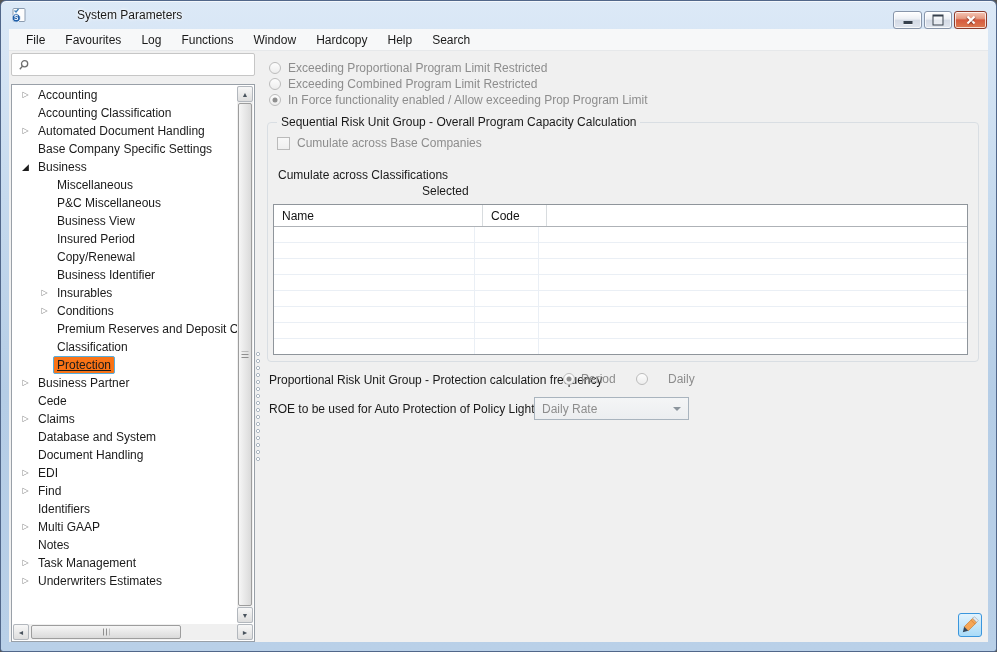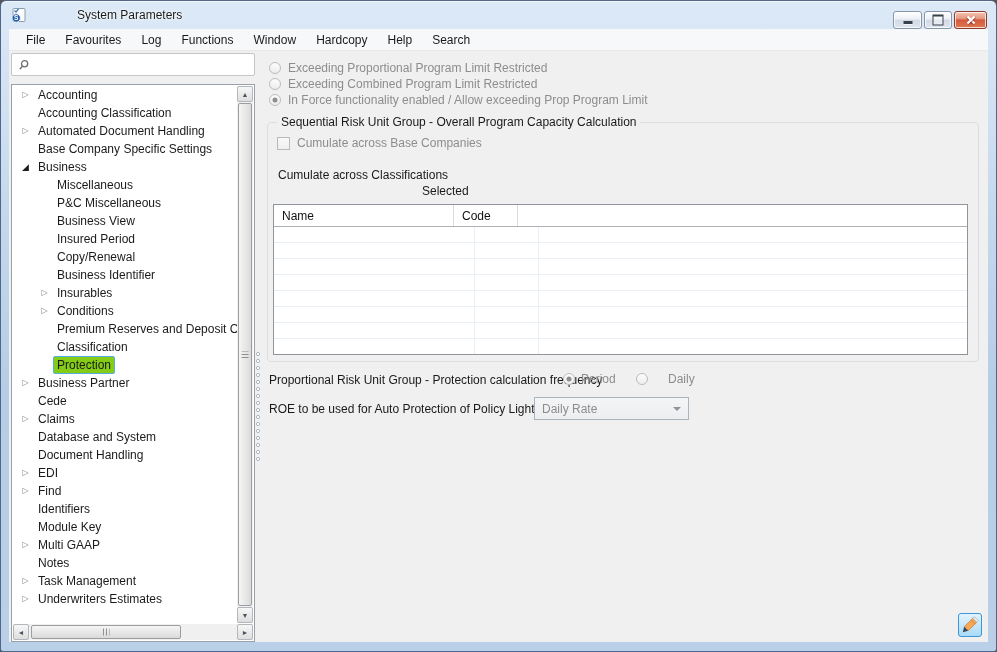--- a/index.html
+++ b/index.html
@@ -28,21 +28,21 @@
   .searchbox{position:absolute;left:2px;top:2px;width:244px;height:23px;background:#fff;border:1px solid #c6c6c6;border-radius:2px;display:flex;align-items:center;padding-left:6px;}
   .searchbox input{border:none;outline:none;flex:1;font-size:12px;background:transparent;height:18px;}
   .search-glyph{width:12px;height:12px;flex:none;margin-right:4px;}
   .tree-panel{position:absolute;left:2px;top:33px;width:244px;height:558px;background:#fff;border:1px solid #99a0a8;overflow:hidden;}
   .tree{position:absolute;left:0;top:0;right:17px;bottom:17px;overflow:hidden;padding-top:1px;}
   .tree-row{height:18px;display:flex;align-items:center;white-space:nowrap;}
   .tree-row .arrow{width:13px;margin-left:7px;flex:none;text-align:center;font-size:8px;line-height:18px;color:#838383;}
   .tree-row .arrow.expanded{color:#1d1d1d;font-size:9px;}
   .tree-row.lvl1 .arrow{margin-left:26px;}
   .tree-row .tlabel{margin-left:2px;font-size:12px;color:#1a1a1a;line-height:14px;padding:1px 3px;border:1px solid transparent;border-radius:2px;}
-  .tree-row.selected .tlabel{background:#84cc16;border-color:#56aede;}
+  .tree-row.selected .tlabel{background:#f97316;border-color:#56aede;text-decoration:underline;}
   
   .vscroll{position:absolute;top:1px;right:1px;width:16px;bottom:18px;background:#f0f0f0;}
   .sbtn{position:absolute;background:linear-gradient(#f7f7f7,#dedede);border:1px solid #b2b7bd;border-radius:2px;display:flex;align-items:center;justify-content:center;font-size:7px;color:#4a545e;}
   .vscroll .up{left:0;top:0;width:16px;height:16px;}
   .vscroll .down{left:0;bottom:0;width:16px;height:16px;}
   .vthumb{position:absolute;left:1px;right:1px;top:17px;bottom:17px;background:linear-gradient(to right,#f6f6f6,#dadada);border:1px solid #9d9d9d;border-radius:2px;}
   .vthumb::after{content:"";position:absolute;left:50%;top:50%;transform:translate(-50%,-50%);width:7px;height:7px;background:repeating-linear-gradient(#8f8f8f 0 1px,transparent 1px 3px);}
   .hscroll{position:absolute;left:1px;right:1px;bottom:1px;height:16px;background:#f0f0f0;}
   .hscroll .left{left:0;top:0;width:16px;height:16px;}
   .hscroll .right{right:0;top:0;width:16px;height:16px;}
@@ -57,21 +57,21 @@
   .blk-label{font-size:12px;color:#1a1a1a;white-space:nowrap;}
   .groupbox{position:absolute;left:258px;top:71px;width:712px;height:240px;border:1px solid #d9dee3;border-radius:4px;}
   .groupbox-label{position:absolute;left:9px;top:-8px;background:#f0f0f0;padding:0 4px;font-size:12px;color:#1a1a1a;white-space:nowrap;}
   .checkbox{width:13px;height:13px;border:1px solid #bababa;background:linear-gradient(#f8f8f8,#efefef);display:inline-block;flex:none;}
   .chk-row{position:absolute;left:268px;top:85px;display:flex;align-items:center;gap:7px;height:14px;}
   .cls-label{position:absolute;left:269px;top:117px;}
   .sel-label{position:absolute;left:413px;top:133px;}
   .cls-table{position:absolute;left:264px;top:153px;width:695px;height:151px;background:#fff;border:1px solid #8f959b;display:flex;flex-direction:column;overflow:hidden;}
   .thead{display:flex;height:22px;border-bottom:1px solid #aeb2b7;background:#fff;flex:none;}
   .th{display:flex;align-items:center;padding-left:8px;font-size:12px;color:#111;border-right:1px solid #d8dcdf;}
-  .th.c0{width:180px;text-align:right;}
+  .th.c0{width:209px;text-align:right;}
   .th.c1{width:64px;}
   .th.c2{flex:1;border-right:none;}
   .tr{display:flex;height:16px;flex:none;border-bottom:1px solid #eaeff5;}
   .td{border-right:1px solid #eaeff5;}
   .td.c0{width:201px;}
   .td.c1{width:64px;}
   .td.c2{flex:1;border-right:none;}
   .freq-label{position:absolute;left:260px;top:322px;}
   .freq-opt1{position:absolute;left:554px;top:321px;display:flex;align-items:center;gap:6px;height:14px;}
   .freq-opt2{position:absolute;left:627px;top:321px;display:flex;align-items:center;gap:20px;height:14px;}
@@ -213,24 +213,20 @@
   </div>
           <div class="tree-row lvl0">
     <span class="arrow">▷</span>
     <span class="tlabel">Find</span>
   </div>
           <div class="tree-row lvl0">
     <span class="arrow"></span>
     <span class="tlabel">Identifiers</span>
   </div>
           <div class="tree-row lvl0">
-    <span class="arrow"></span>
-    <span class="tlabel">Module Key</span>
-  </div>
-          <div class="tree-row lvl0">
     <span class="arrow">▷</span>
     <span class="tlabel">Multi GAAP</span>
   </div>
           <div class="tree-row lvl0">
     <span class="arrow"></span>
     <span class="tlabel">Notes</span>
   </div>
           <div class="tree-row lvl0">
     <span class="arrow">▷</span>
     <span class="tlabel">Task Management</span>

